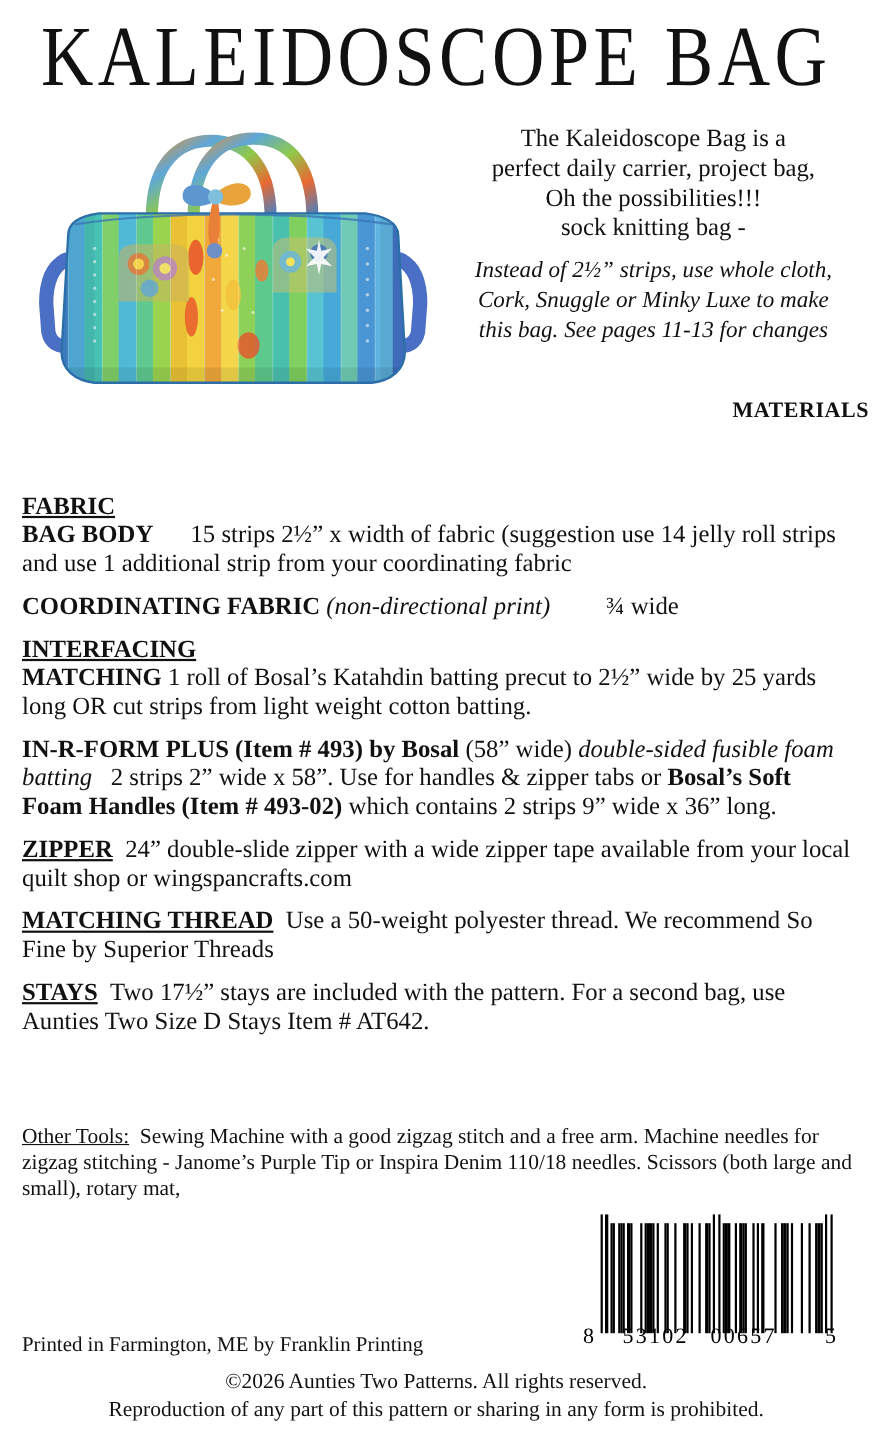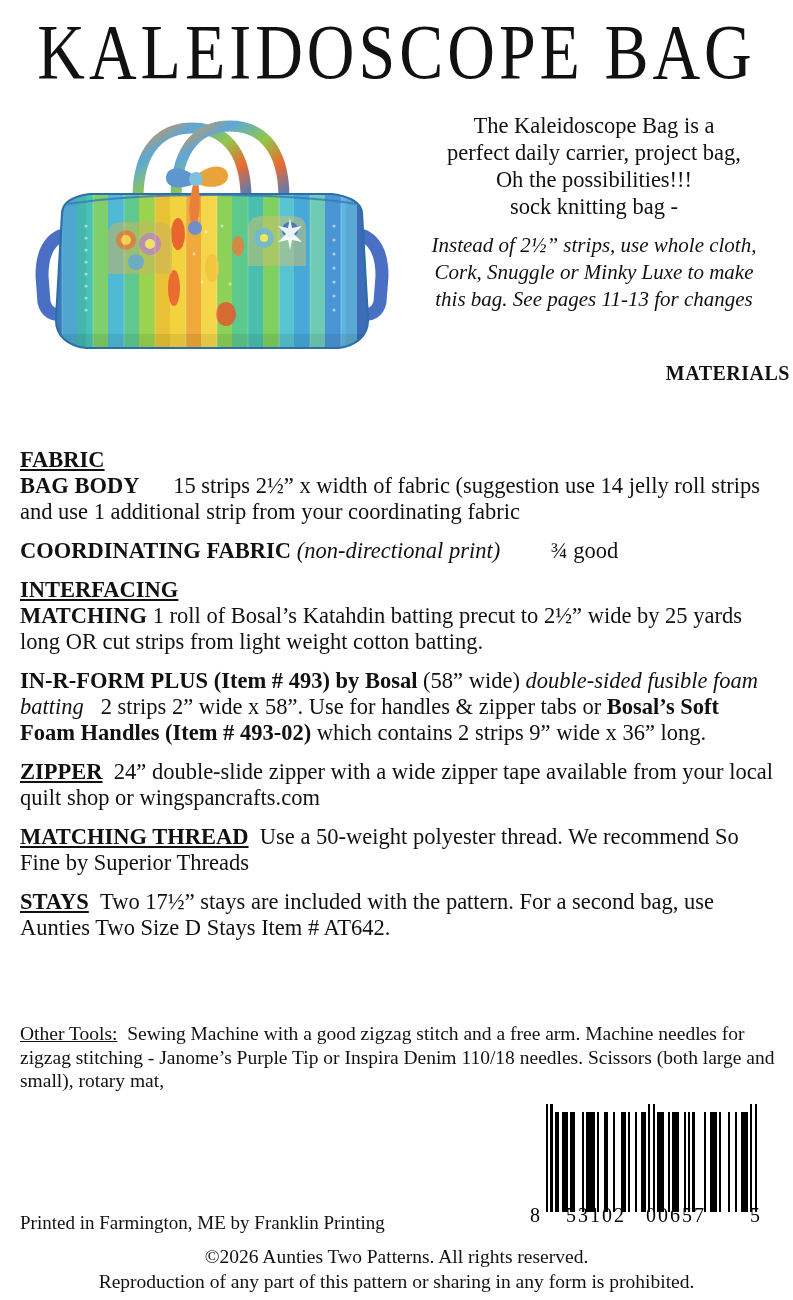--- a/index.html
+++ b/index.html
@@ -260,21 +260,21 @@
 
     <div class="sect">
       <span class="hd">FABRIC</span>
       <span class="b">BAG BODY</span>
       <span>&nbsp;&nbsp;&nbsp;&nbsp;&nbsp;</span><span>15 strips 2½” x width of fabric (suggestion use 14 jelly roll strips and use 1 additional strip from your coordinating fabric</span>
     </div>
 
     <div class="sect">
       <span class="b">COORDINATING FABRIC</span>
       <span class="i">(non-directional print)</span>
-      <span>&nbsp;&nbsp;&nbsp;&nbsp;&nbsp;&nbsp;&nbsp;&nbsp;</span><span>¾ good</span><br>
+      <span>&nbsp;&nbsp;&nbsp;&nbsp;&nbsp;&nbsp;&nbsp;&nbsp;</span><span>¾ wide</span><br>
     </div>
 
     <div class="sect">
       <span class="hd">INTERFACING</span>
       <span class="b">MATCHING</span>
       <span>1 roll of Bosal’s Katahdin batting precut to 2½” wide by 25 yards long OR cut strips from light weight cotton batting.</span>
     </div>
 
     <div class="sect">
       <span class="b">IN-R-FORM PLUS (Item # 493) by Bosal</span>

